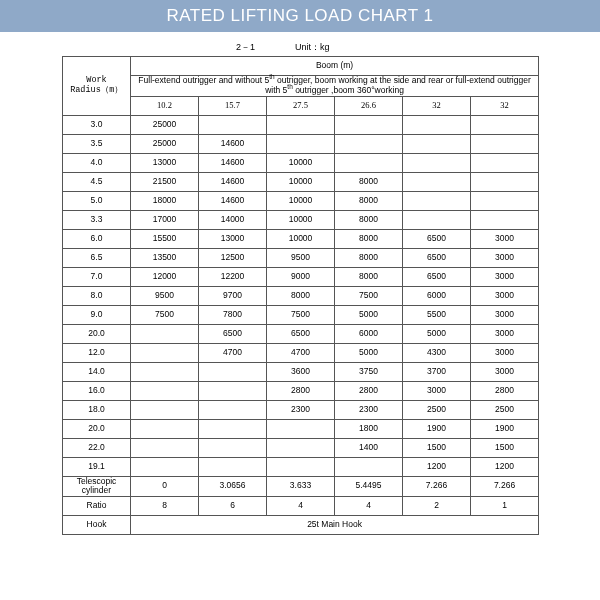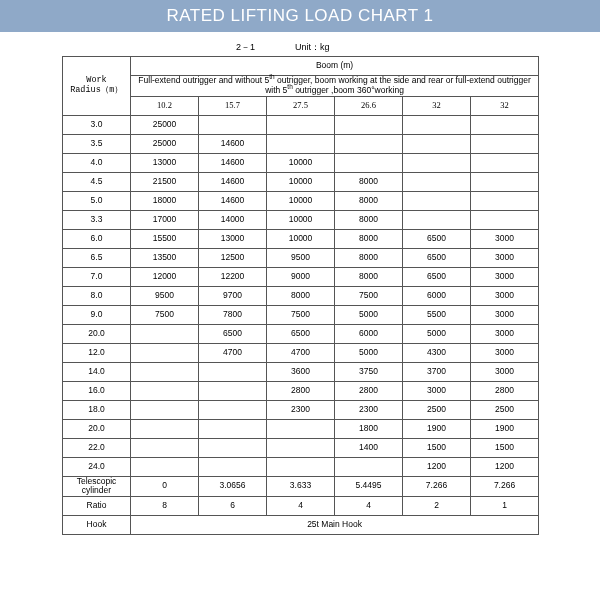--- a/index.html
+++ b/index.html
@@ -297,21 +297,21 @@
           <tr>
             <td class="rad">22.0</td>
             <td class="val">&nbsp;</td>
             <td class="val">&nbsp;</td>
             <td class="val">&nbsp;</td>
             <td class="val">1400</td>
             <td class="val">1500</td>
             <td class="val">1500</td>
           </tr>
           <tr>
-            <td class="rad">24.0</td>
+            <td class="rad">19.1</td>
             <td class="val">&nbsp;</td>
             <td class="val">&nbsp;</td>
             <td class="val">&nbsp;</td>
             <td class="val">&nbsp;</td>
             <td class="val">1200</td>
             <td class="val">1200</td>
           </tr>
           <tr>
             <td class="tele-label">Telescopic<br>cylinder</td>
             <td class="tele-val">0</td>

